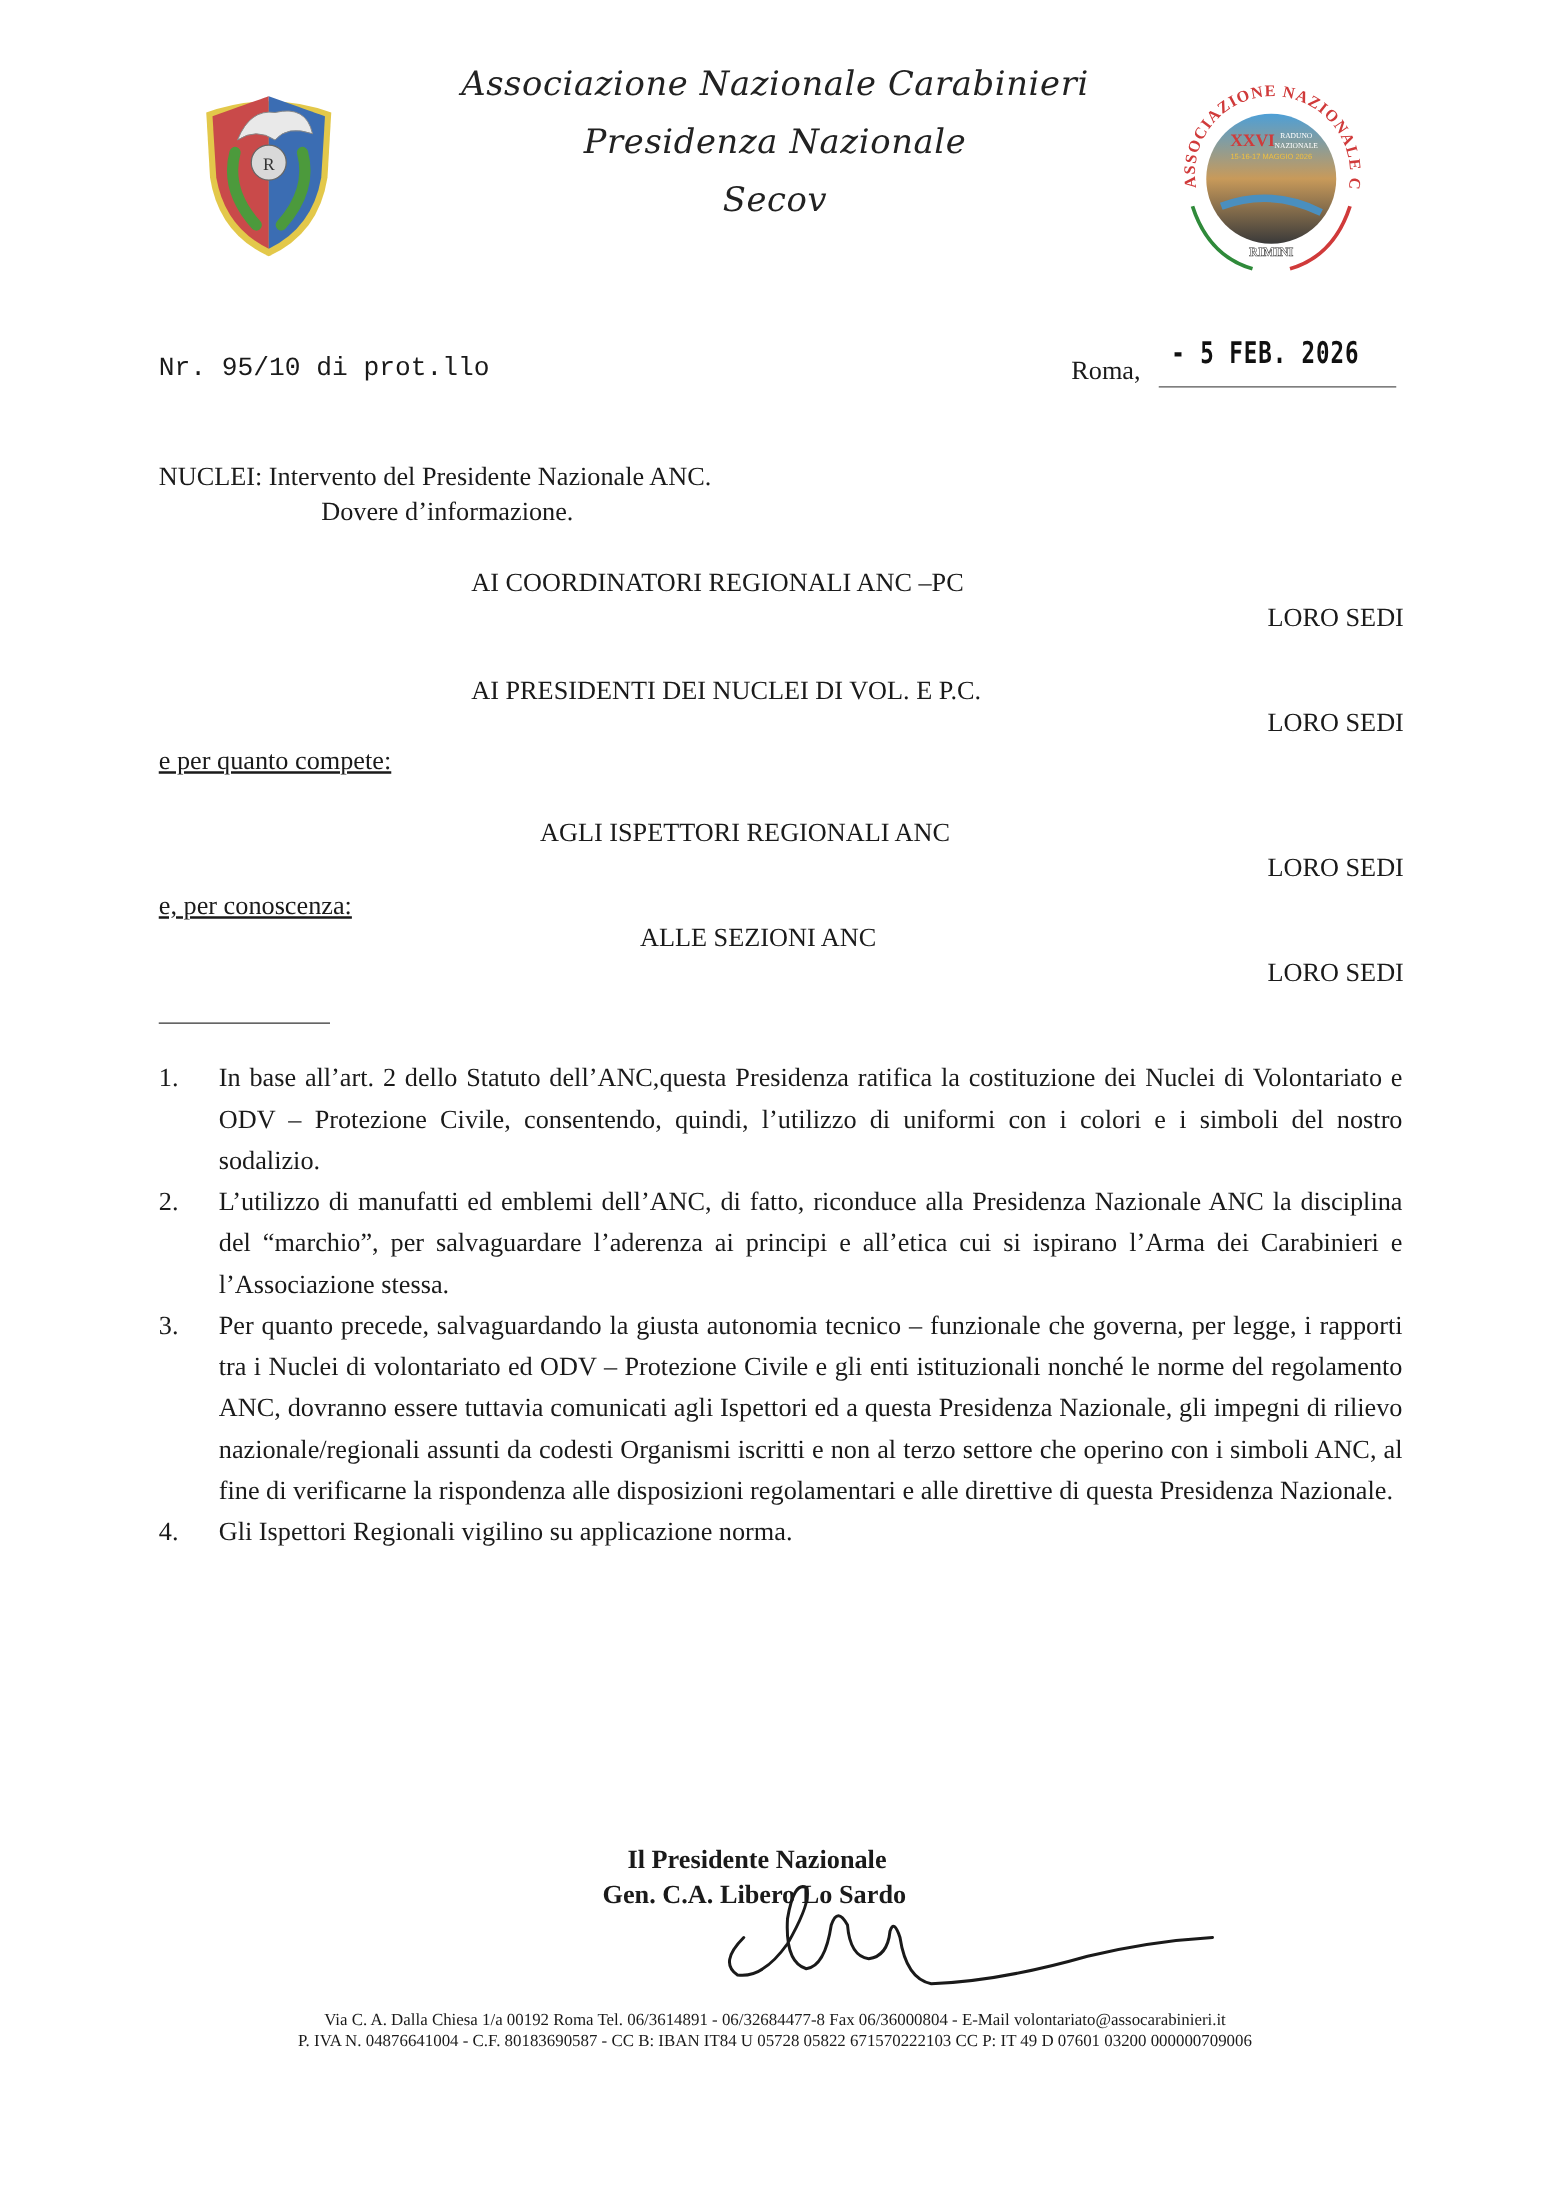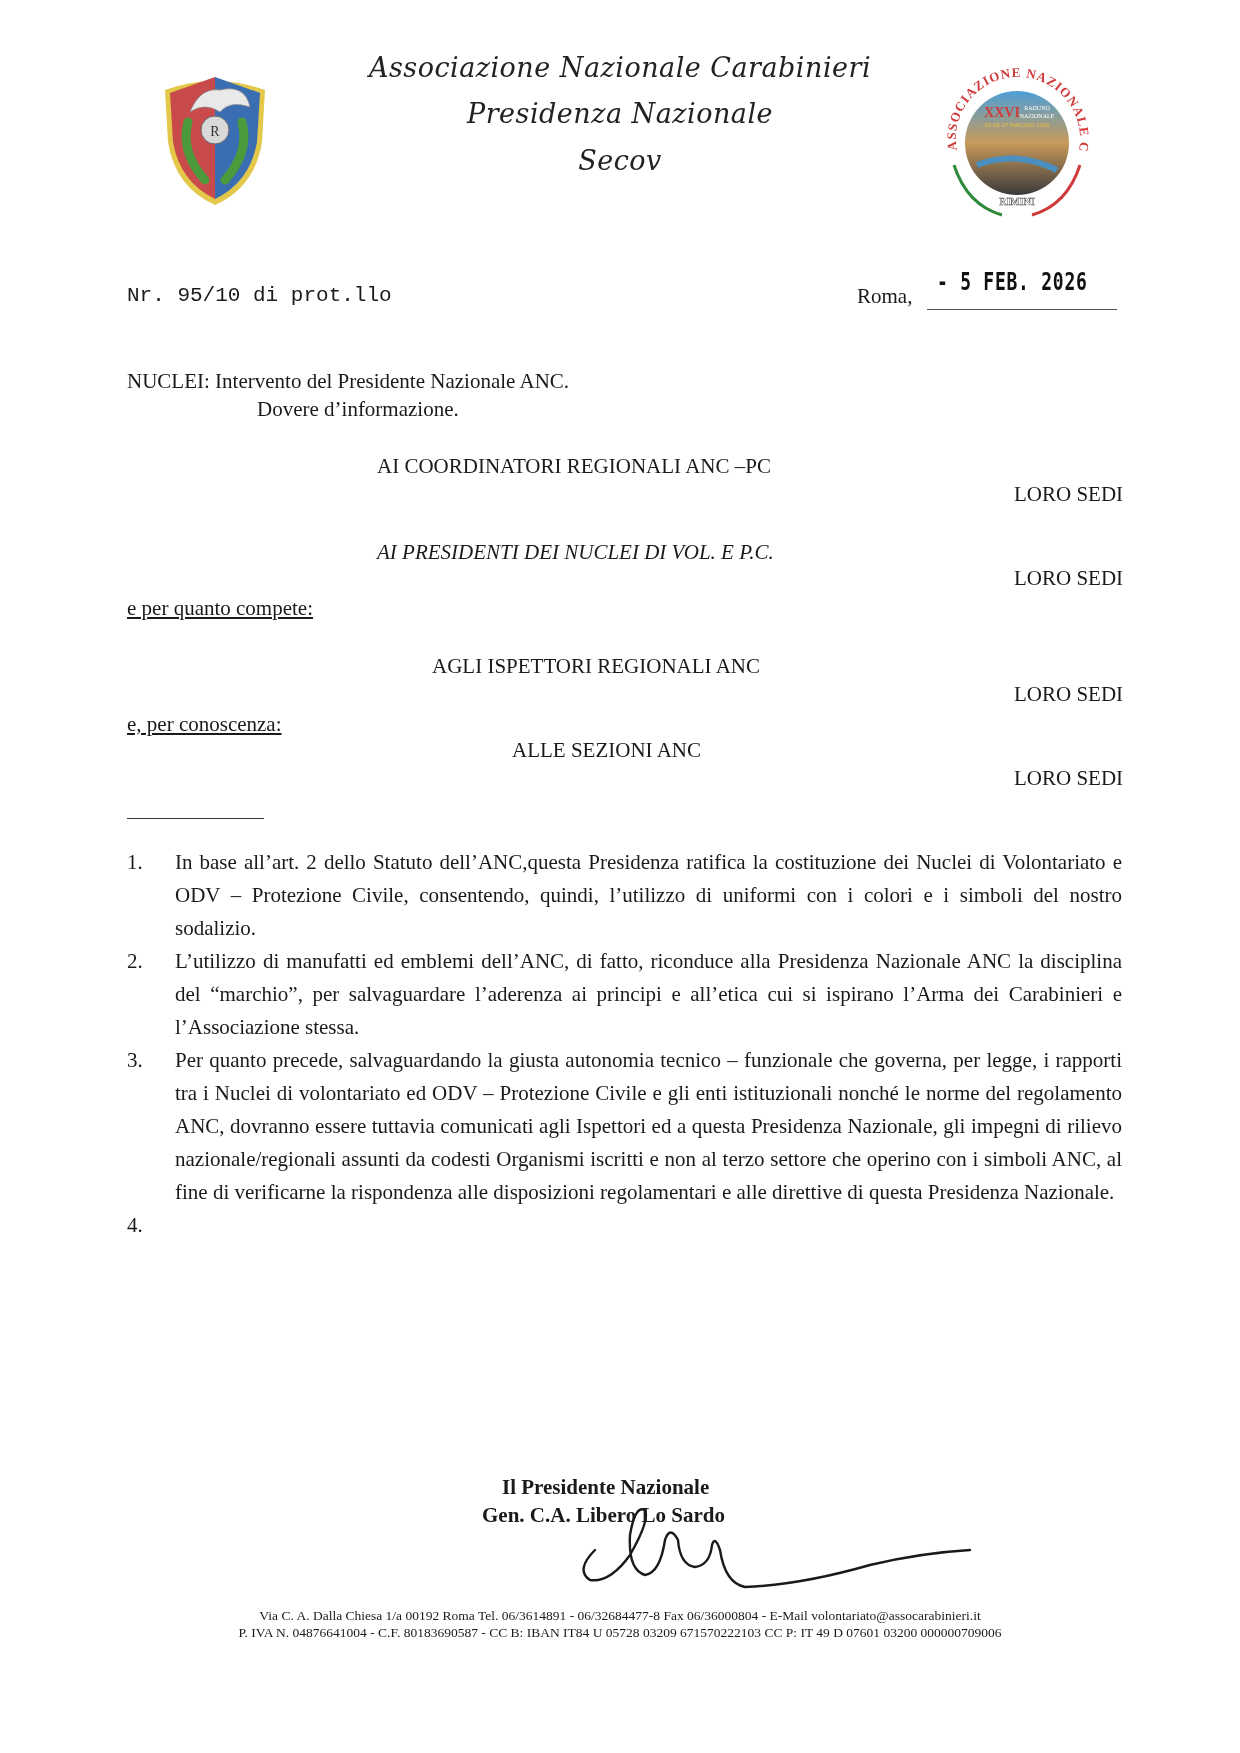--- a/index.html
+++ b/index.html
@@ -72,21 +72,21 @@
 
 <div class="abs rec" style="left:127px; top:369px;">
   <span>NUCLEI:</span>
   <span>Intervento del Presidente Nazionale ANC.</span>
 </div>
 <div class="abs rec" style="left:257px; top:397px;">Dovere d’informazione.</div>
 
 <div class="abs rec" style="left:377px; top:454px;">AI COORDINATORI REGIONALI  ANC –PC</div>
 <div class="abs rec sedi" style="top:482px;">LORO SEDI</div>
 
-<div class="abs rec" style="left:377px; top:540px;font-style:italic;">AI PRESIDENTI DEI NUCLEI  DI VOL. E P.C.</div>
+<div class="abs rec" style="left:377px; top:540px;">AI PRESIDENTI DEI NUCLEI  DI VOL. E P.C.</div>
 <div class="abs rec sedi" style="top:566px;">LORO SEDI</div>
 
 <div class="abs rec underline" style="left:127px; top:596px;">e per quanto compete:</div>
 
 <div class="abs rec" style="left:432px; top:654px;">AGLI ISPETTORI REGIONALI ANC</div>
 <div class="abs rec sedi" style="top:682px;">LORO SEDI</div>
 
 <div class="abs rec underline" style="left:127px; top:712px;">e, per conoscenza:</div>
 
 <div class="abs rec" style="left:512px; top:738px;">ALLE SEZIONI ANC</div>
@@ -103,26 +103,27 @@
     <li>
       <span class="num">2.</span>
       <span>L’utilizzo di manufatti ed emblemi dell’ANC, di fatto, riconduce alla Presidenza Nazionale ANC la disciplina del “marchio”, per salvaguardare l’aderenza ai principi e all’etica cui si ispirano l’Arma dei Carabinieri e l’Associazione stessa.</span>
     </li>
     <li>
       <span class="num">3.</span>
       <span>Per quanto precede, salvaguardando la giusta autonomia tecnico – funzionale che governa, per legge, i rapporti tra i Nuclei di volontariato ed ODV – Protezione Civile e gli enti istituzionali nonché le norme del regolamento ANC, dovranno essere tuttavia comunicati agli Ispettori ed a questa Presidenza Nazionale, gli impegni di rilievo nazionale/regionali assunti da codesti Organismi iscritti e non al terzo settore che operino con i simboli ANC, al fine di verificarne la rispondenza alle disposizioni regolamentari e alle direttive di questa Presidenza Nazionale.</span>
     </li>
     <li>
       <span class="num">4.</span>
+      <span>Gli Ispettori Regionali vigilino su applicazione norma.</span>
     </li>
   </ol>
 </div>
 
 <div class="abs sig-title" style="left:502px; top:1475px;">Il Presidente Nazionale</div>
 <div class="abs sig-title" style="left:482px; top:1503px;">Gen. C.A. Libero Lo Sardo</div>
 <div class="abs" style="left:570px; top:1495px; width:420px; height:95px;">
   <svg width="420" height="95" viewBox="0 0 420 95">
     <path d="M25 55 Q5 75 20 85 Q40 88 60 60 Q80 25 75 15 Q65 10 60 40 Q58 75 75 80 Q90 78 95 45 Q100 30 108 45 Q110 70 125 72 Q140 70 142 50 Q145 40 150 55 Q155 88 175 92 Q230 90 300 70 Q350 58 400 55" stroke="#1a1a1a" stroke-width="2.4" fill="none" stroke-linecap="round"></path>
   </svg>
 </div>
 
 <div class="abs footer" style="top:1608px;">Via C. A. Dalla Chiesa  1/a  00192 Roma   Tel. 06/3614891 - 06/32684477-8 Fax 06/36000804   -   E-Mail volontariato@assocarabinieri.it</div>
-<div class="abs footer" style="top:1625px;">P. IVA N. 04876641004 - C.F. 80183690587 - CC B: IBAN IT84 U 05728  03209 671570222103  CC P: IT 49 D 07601 03200 000000709006</div>
+<div class="abs footer" style="top:1625px;">P. IVA N. 04876641004 - C.F. 80183690587 - CC B: IBAN IT84 U 05728  05822 671570222103  CC P: IT 49 D 07601 03200 000000709006</div>
 
 </body></html>

